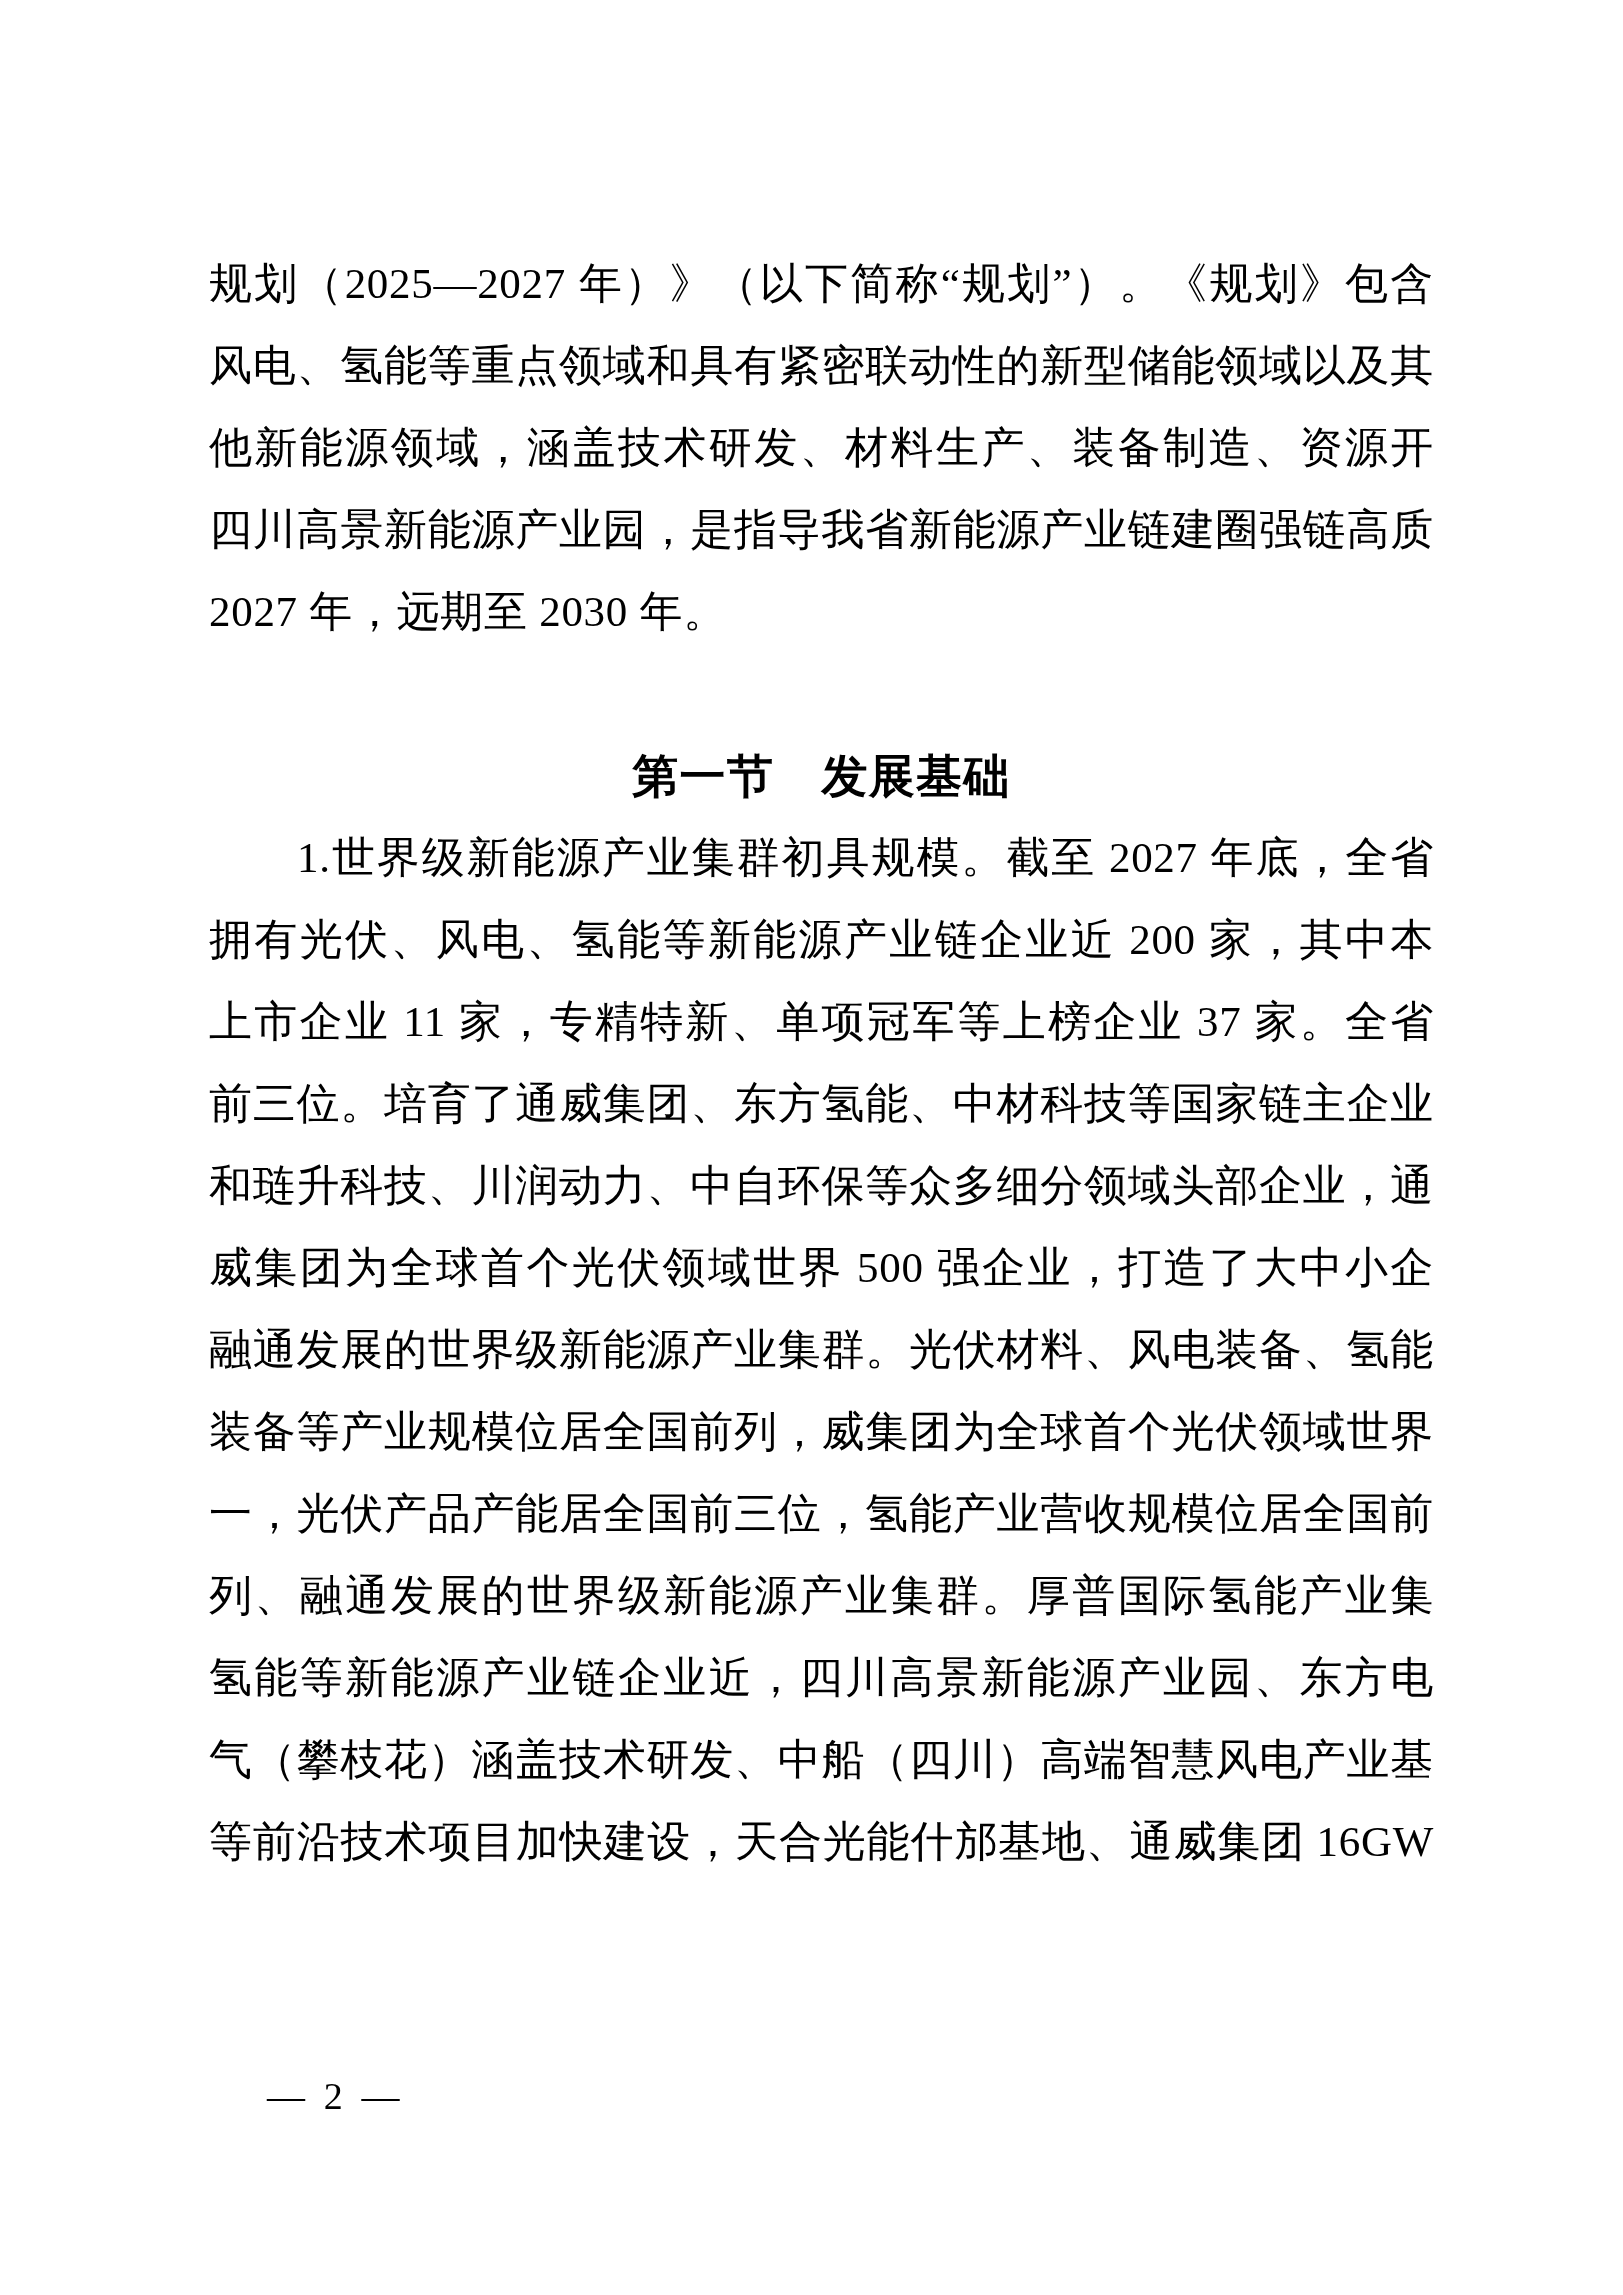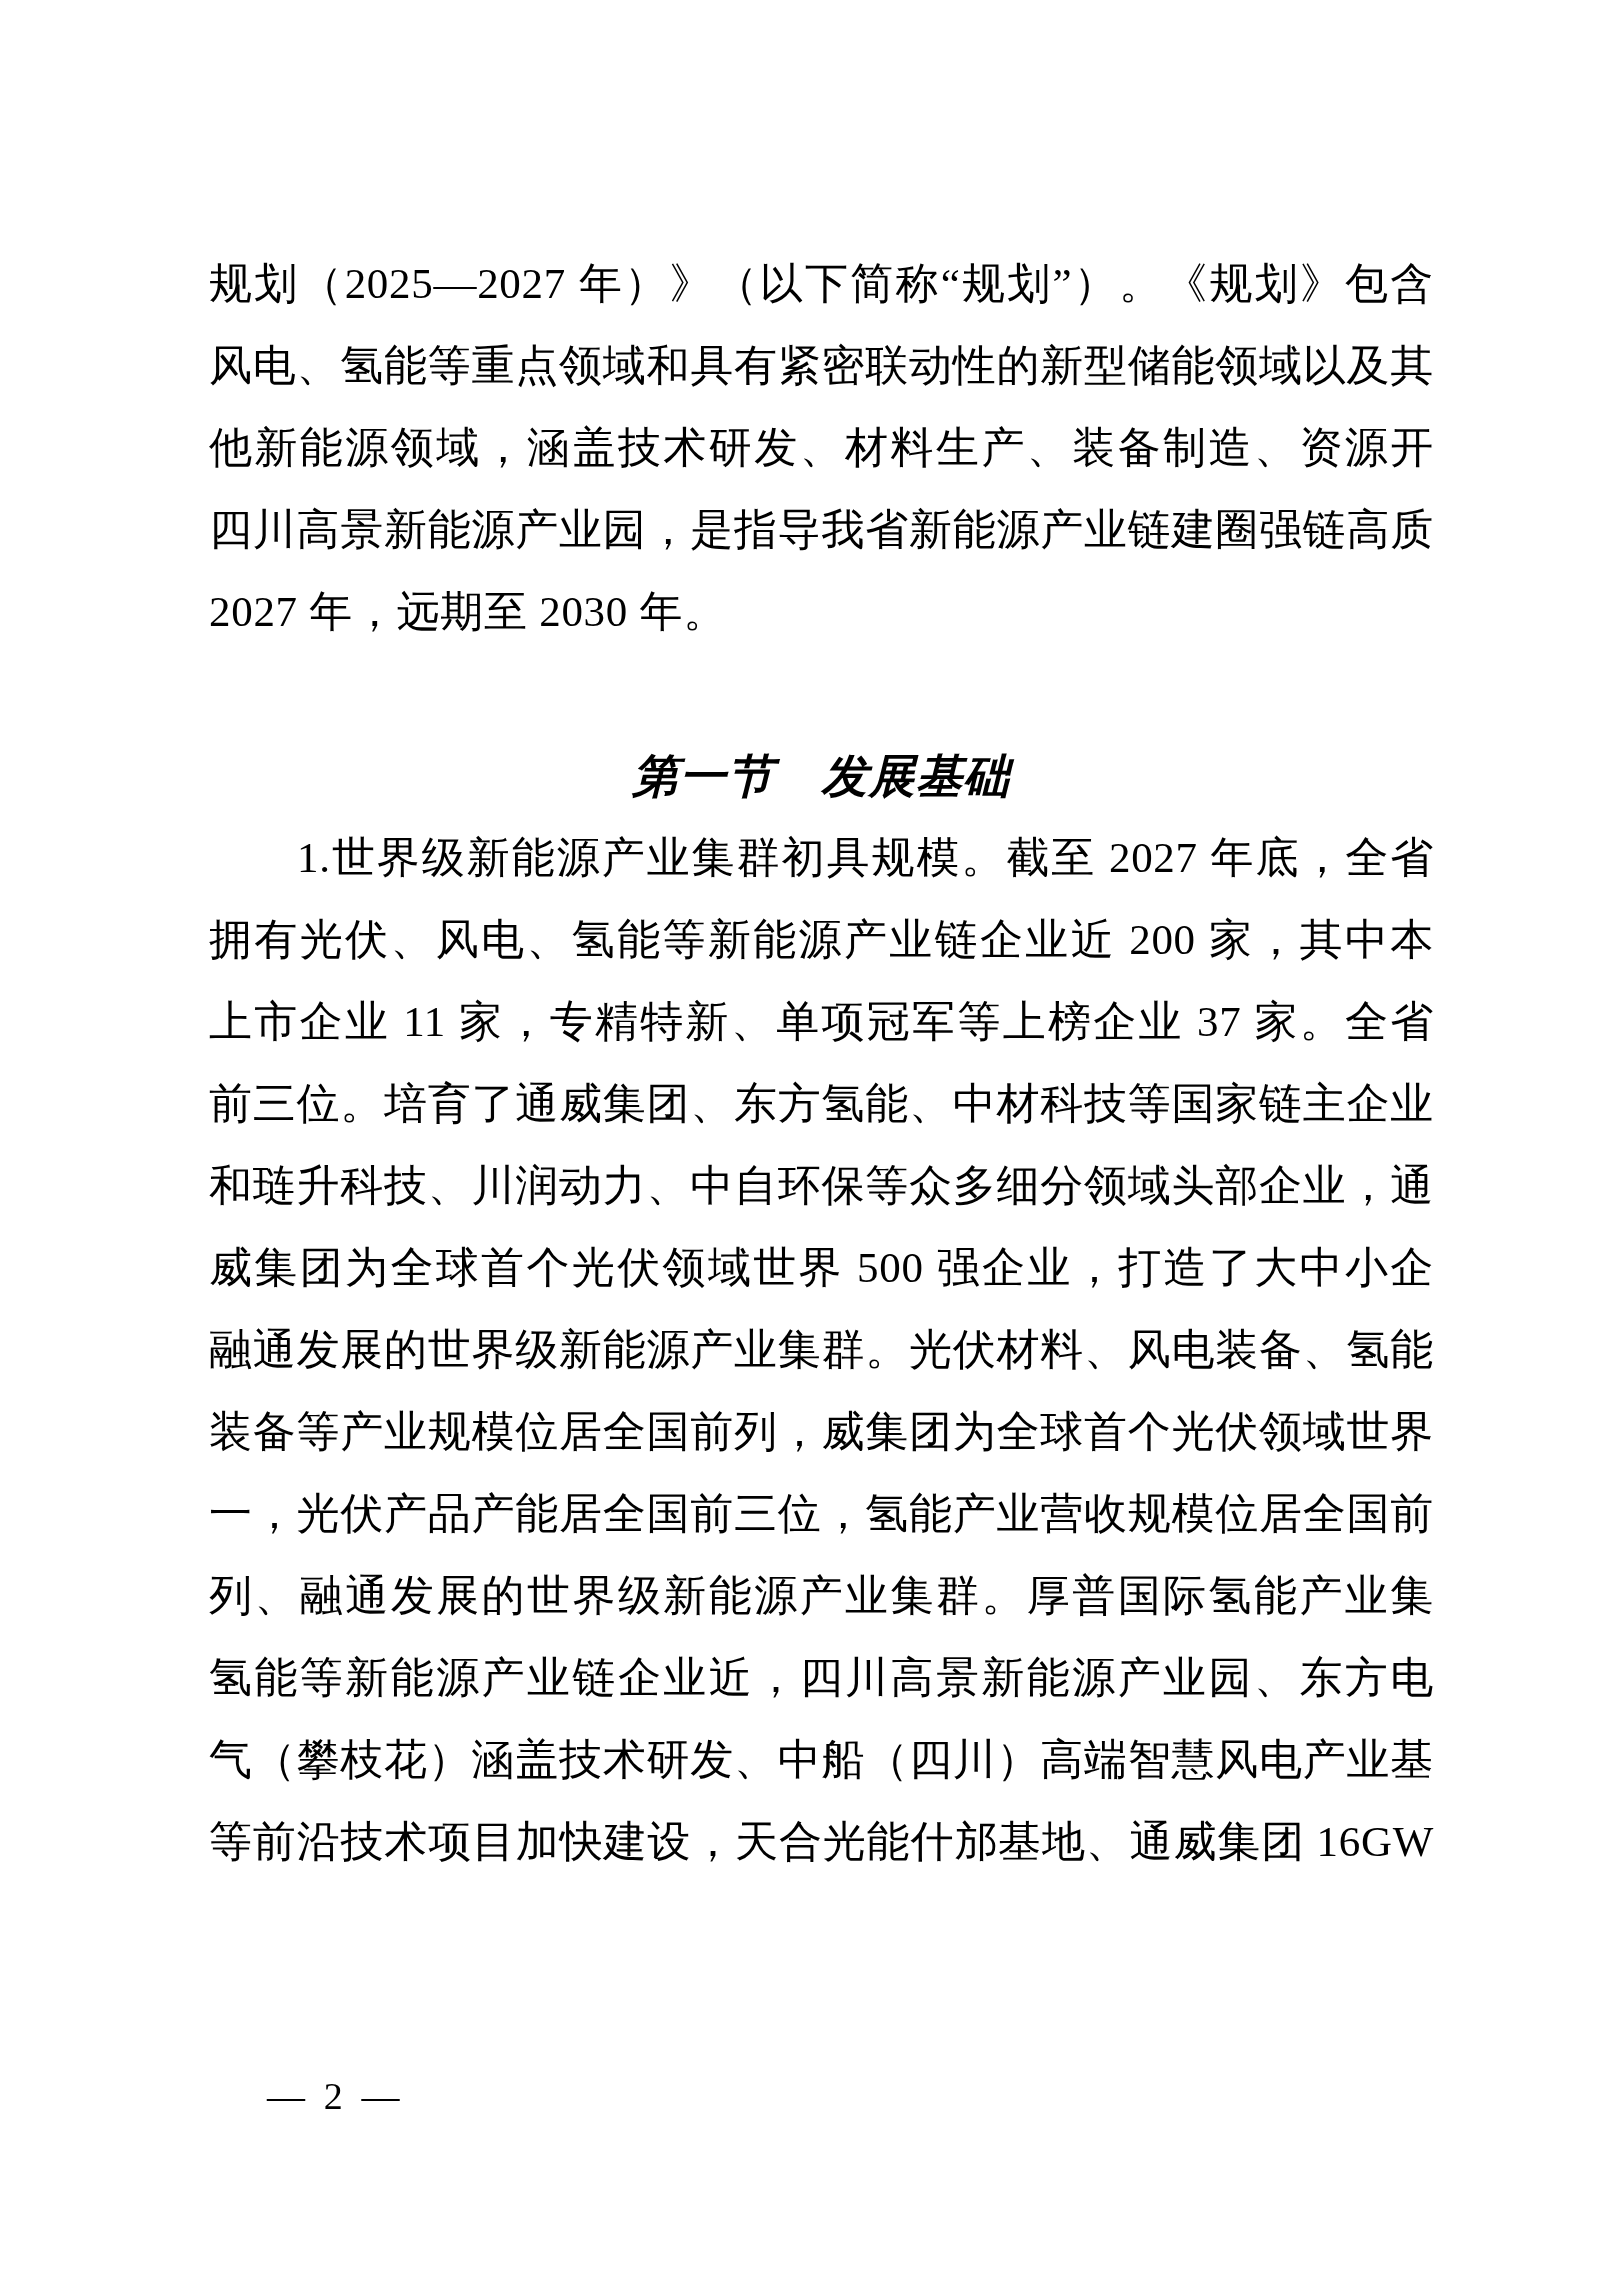--- a/index.html
+++ b/index.html
@@ -43,21 +43,20 @@
   .line.blank {
     
   }
   .line.heading {
     font-family: "Liberation Sans", "DejaVu Sans", sans-serif;
     font-weight: bold;
     font-size: 46px;
     text-align: left;
     text-align-last: center;
     letter-spacing: 1.3px;
-    font-style: italic;
   }
   .footer {
     position: absolute;
     left: 267px;
     top: 2070px;
     font-size: 38px;
     line-height: 52px;
     word-spacing: 9.2px;
     text-align: left;
   }

